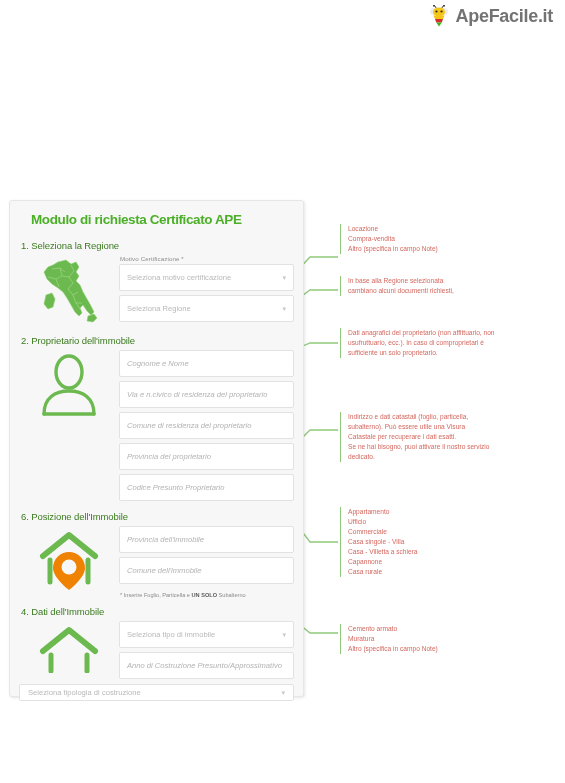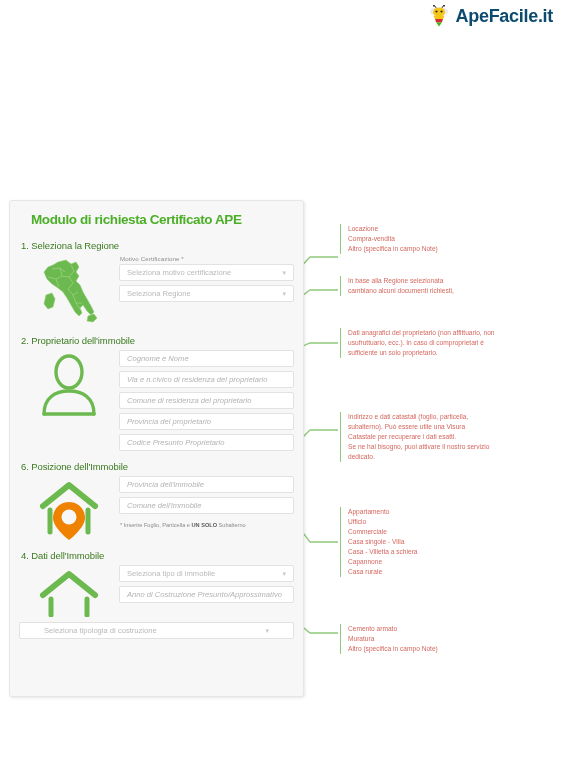--- a/index.html
+++ b/index.html
@@ -11,21 +11,21 @@
     overflow: hidden;
   }
   .page { position: relative; width: 565px; height: 783px; }
 
   
   .logo {
     position: absolute; top: 5px; right: 12px;
     display: flex; align-items: center; gap: 4px;
   }
   .logo-text {
-    font-size: 18px; font-weight: bold; color: #0c4a6e;
+    font-size: 18px; font-weight: bold; color: #737373;
     letter-spacing: -0.3px; line-height: 1;
   }
   .bee { width: 26px; height: 22px; display: block; }
 
   
   .card {
     position: absolute; left: 9px; top: 200px;
     width: 295px; height: 497px;
     background: #f7f7f7;
     border: 1px solid #e6e6e6;
@@ -43,21 +43,21 @@
   }
   .sec { position: relative; }
   .sec-body { display: flex; align-items: flex-start; }
   .icon-col {
     width: 100px; display: flex; justify-content: center;
     padding-top: 4px;
   }
   .fields-col { flex: 1; display: flex; flex-direction: column; gap: 4px; }
 
   .fld {
-    height: 17px; background: #fff;
+    height: 27px; background: #fff;
     border: 1px solid #e2e2e2; border-radius: 2px;
     display: flex; align-items: center;
     padding: 0 7px;
     font-size: 7.6px; color: #b3b3b3;
     font-style: italic;
   }
   .fld.sel { font-style: normal; justify-content: space-between; }
   .fld.sel .cv { color: #b9b9b9; }
   .chev { color: #c8c8c8; font-size: 7px; line-height: 1; }
 
@@ -67,21 +67,21 @@
   }
   .note {
     font-size: 5.6px; color: #8b8b8b; margin-top: 4px; margin-left: 1px;
   }
   .note b { color: #5c5c5c; }
 
   .wide-sel {
     margin-top: 5px; height: 17px; background: #fff;
     border: 1px solid #e2e2e2; border-radius: 2px;
     display: flex; align-items: center; justify-content: space-between;
-    padding: 0 24px; font-size: 7.6px; color: #b9b9b9;
+    padding: 0 8px; font-size: 7.6px; color: #b9b9b9;
   }
 
   .spacer-8 { height: 8px; }
   .spacer-10 { height: 10px; }
 
   
   .callout {
     position: absolute;
     padding-left: 7px;
     border-left: 1.6px solid #8fc97a;

